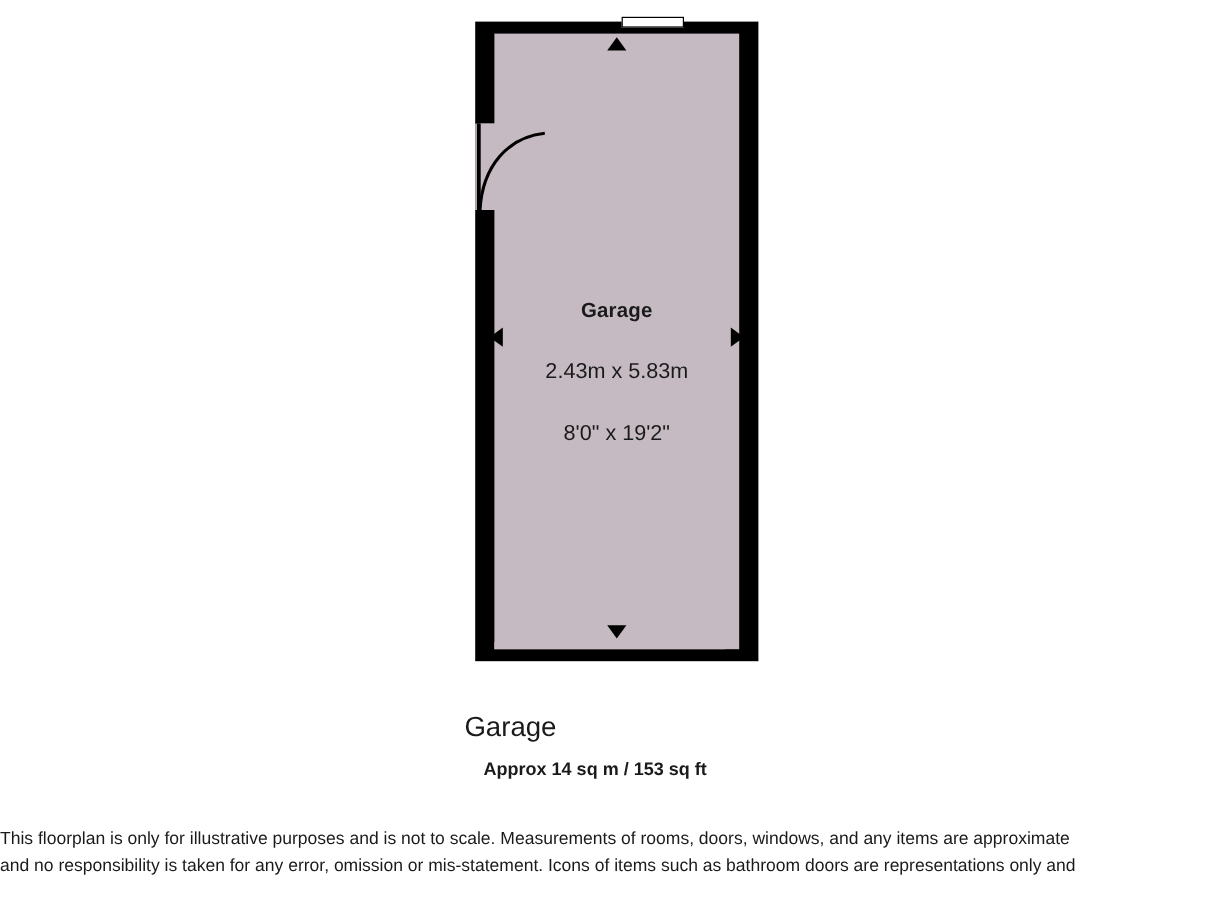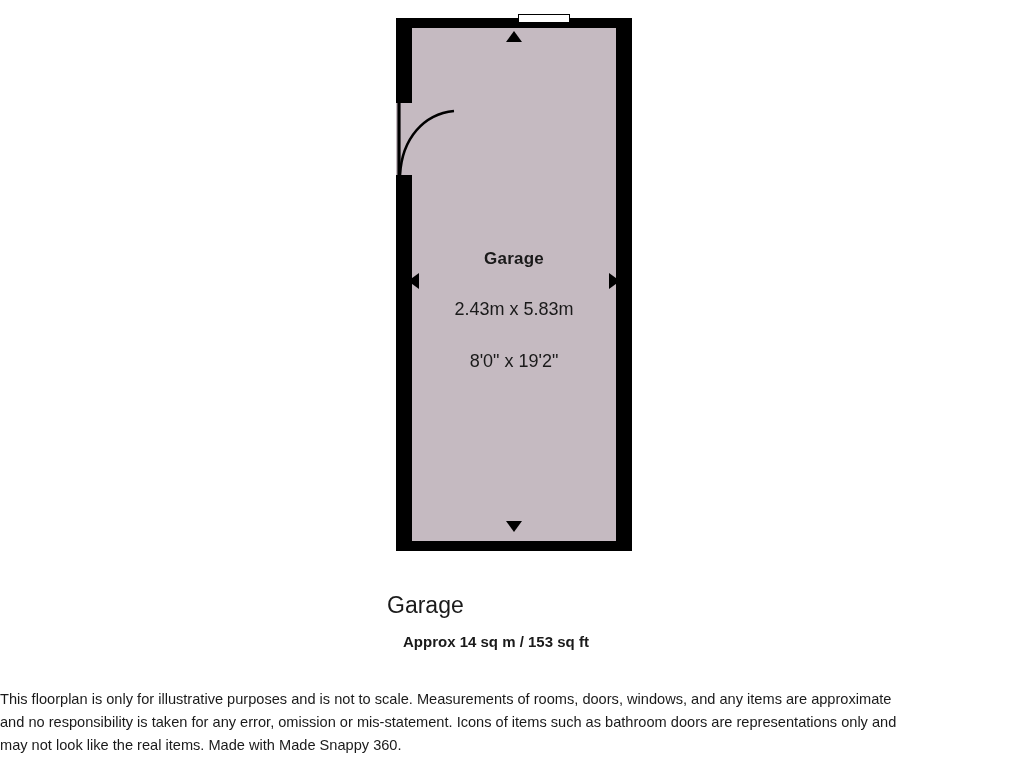--- a/index.html
+++ b/index.html
@@ -165,21 +165,21 @@
     color: #1a1a1a;
     margin-left: 16px;
   }
 
   
   #disclaimer {
     position: absolute;
     left: 0;
     top: 688px;
     width: 812px;
-    text-align: left;
+    text-align: center;
     font-size: 14.6px;
     line-height: 1.57;
     color: #1a1a1a;
   }
   #disclaimer .line {
     display: block;
     white-space: nowrap;
   }
 </style>
 </head>
@@ -216,14 +216,13 @@
 </div>
 
 <div id="caption">
   <div class="caption-title">Garage</div>
   <div class="caption-sub">Approx 14 sq m / 153 sq ft</div>
 </div>
 
 <div id="disclaimer">
   <span class="line">This floorplan is only for illustrative purposes and is not to scale. Measurements of rooms, doors, windows, and any items are approximate</span>
   <span class="line">and no responsibility is taken for any error, omission or mis-statement. Icons of items such as bathroom doors are representations only and</span>
-  <span class="line">may not look like the real items. Made with Made Snappy 360.</span>
 </div>
 
 </body></html>

